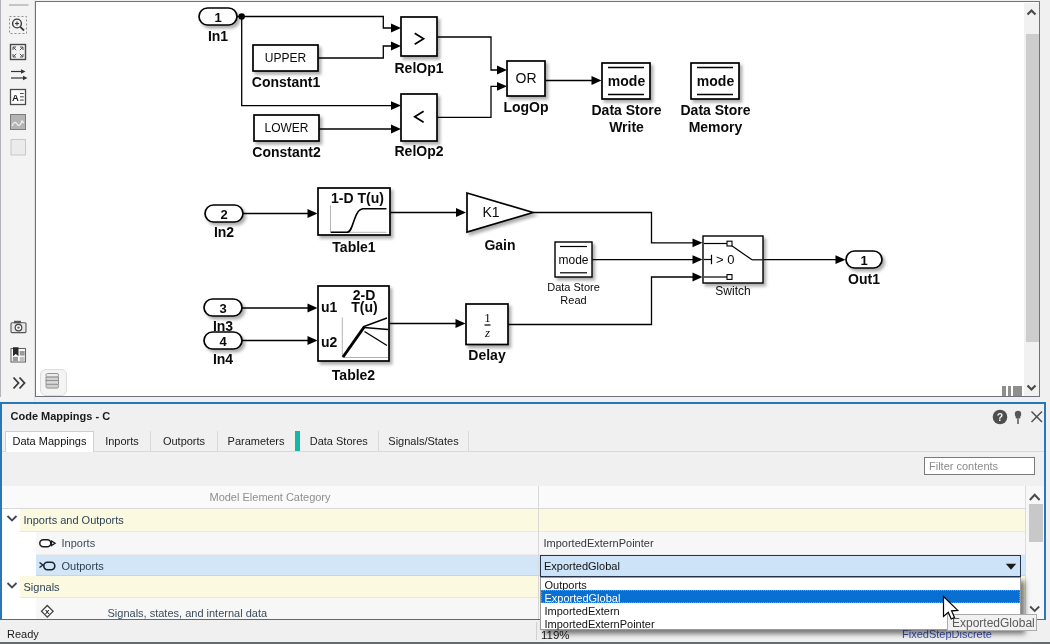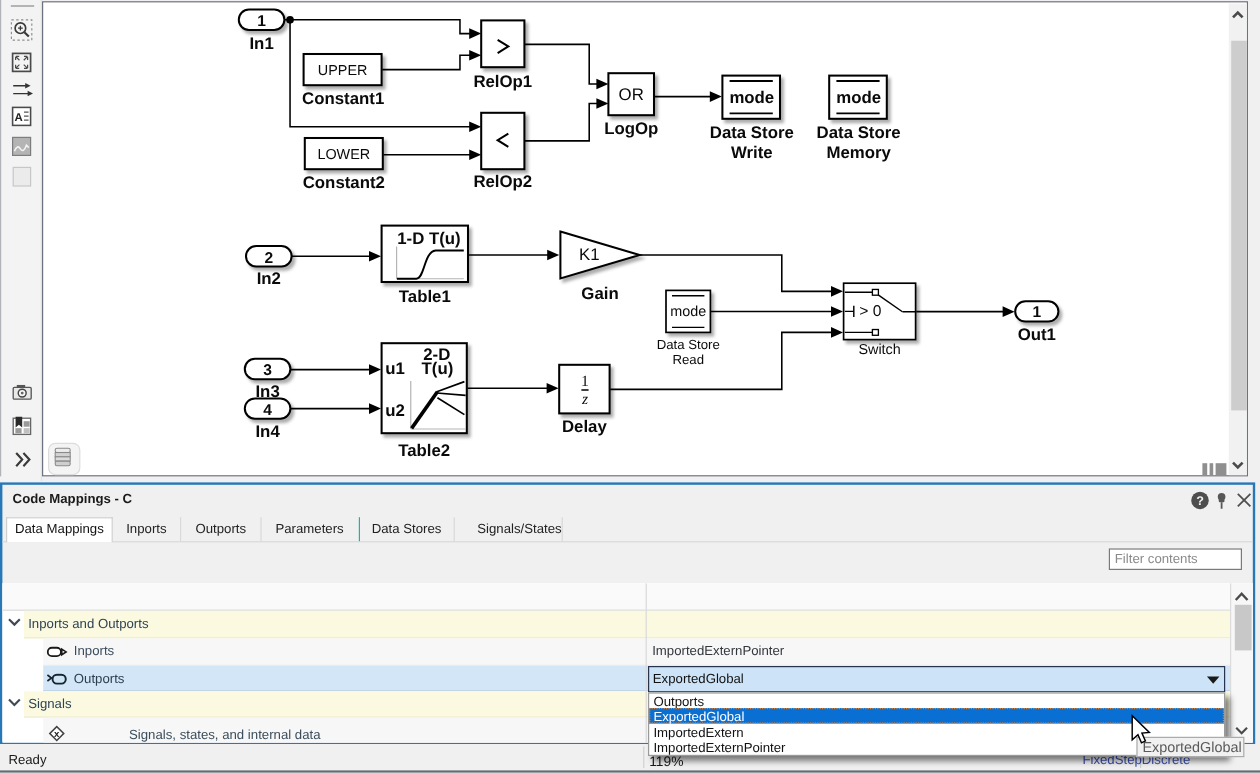--- a/index.html
+++ b/index.html
@@ -261,30 +261,31 @@
     <line x1="46.5" y1="6.5" x2="57" y2="17"></line>
     <line x1="57" y1="6.5" x2="46.5" y2="17"></line>
   </g>
 </svg>
 
 <div class="abs" style="left:2px;top:431px;width:1042px;height:20px;border-bottom:1px solid #d9d9d9;"></div>
 <div class="abs" style="left:5px;top:431px;width:89px;height:21px;background:#fff;border:1px solid #cfcfcf;border-bottom:none;box-sizing:border-box;"></div>
 <div class="abs" style="left:5px;top:431px;width:89px;height:20px;line-height:20px;text-align:center;font-size:11px;color:#111;">Data Mappings</div>
 <div class="abs" style="left:94px;top:431px;width:57px;height:20px;line-height:20px;text-align:center;font-size:11px;color:#222;border-right:1px solid #d9d9d9;box-sizing:border-box;">Inports</div>
 <div class="abs" style="left:151.5px;top:431px;width:66px;height:20px;line-height:20px;text-align:center;font-size:11px;color:#222;border-right:1px solid #d9d9d9;box-sizing:border-box;">Outports</div>
-<div class="abs" style="left:217.5px;top:431px;width:82px;height:20px;line-height:20px;text-align:center;font-size:11px;color:#222;border-right:1px solid #14b8a6;box-sizing:border-box;">Parameters</div>
+<div class="abs" style="left:217.5px;top:431px;width:82px;height:20px;line-height:20px;text-align:center;font-size:11px;color:#222;border-right:5px solid #14b8a6;box-sizing:border-box;">Parameters</div>
 <div class="abs" style="left:299.5px;top:431px;width:79.5px;height:20px;line-height:20px;text-align:center;font-size:11px;color:#222;border-right:1px solid #d9d9d9;box-sizing:border-box;">Data Stores</div>
-<div class="abs" style="left:379px;top:431px;width:90px;height:20px;line-height:20px;text-align:right;font-size:11px;color:#222;border-right:1px solid #d9d9d9;box-sizing:border-box;">Signals/States</div>
+<div class="abs" style="left:379px;top:431px;width:90px;height:20px;line-height:20px;text-align:center;font-size:11px;color:#222;border-right:1px solid #d9d9d9;box-sizing:border-box;">Signals/States</div>
 
 <div class="abs" style="left:924px;top:457px;width:111px;height:18px;background:#fff;border:1px solid #7a7a7a;box-sizing:border-box;"></div>
 <div class="abs" style="left:929px;top:459.5px;font-size:11px;color:#8a8a8a;">Filter contents</div>
 
 <div class="abs" style="left:2px;top:486px;width:1042px;height:133px;background:#fff;overflow:hidden;">
 
   <div class="abs" style="left:0;top:0;width:1042px;height:23px;background:#fafafa;border-bottom:1px solid #d9d9d9;box-sizing:border-box;"></div>
+  <div class="abs" style="left:0;top:5px;width:536px;text-align:center;font-size:11px;color:#8e8e8e;">Model Element Category</div>
 
   <div class="abs" style="left:18px;top:23px;width:1005px;height:23px;background:#fbfae1;border-bottom:1px solid #ecead0;box-sizing:border-box;"></div>
   <div class="abs" style="left:21.5px;top:28px;font-size:11px;color:#2d4356;">Inports and Outports</div>
   <svg class="abs" style="left:4px;top:28px;" width="12" height="10">
       <polyline points="1.5,2 6,6.5 10.5,2" fill="none" stroke="#3f4a55" stroke-width="1.8"></polyline>
     </svg>
 
   <div class="abs" style="left:34px;top:46px;width:989px;height:22.5px;background:#f7f7f7;border-bottom:1px solid #ececec;box-sizing:border-box;"></div>
   <svg class="abs" style="left:37px;top:52px;" width="18" height="11">
     <rect x="0.8" y="1.8" width="11" height="7" rx="3.5" fill="#fff" stroke="#1a1a1a" stroke-width="1.5"></rect>

